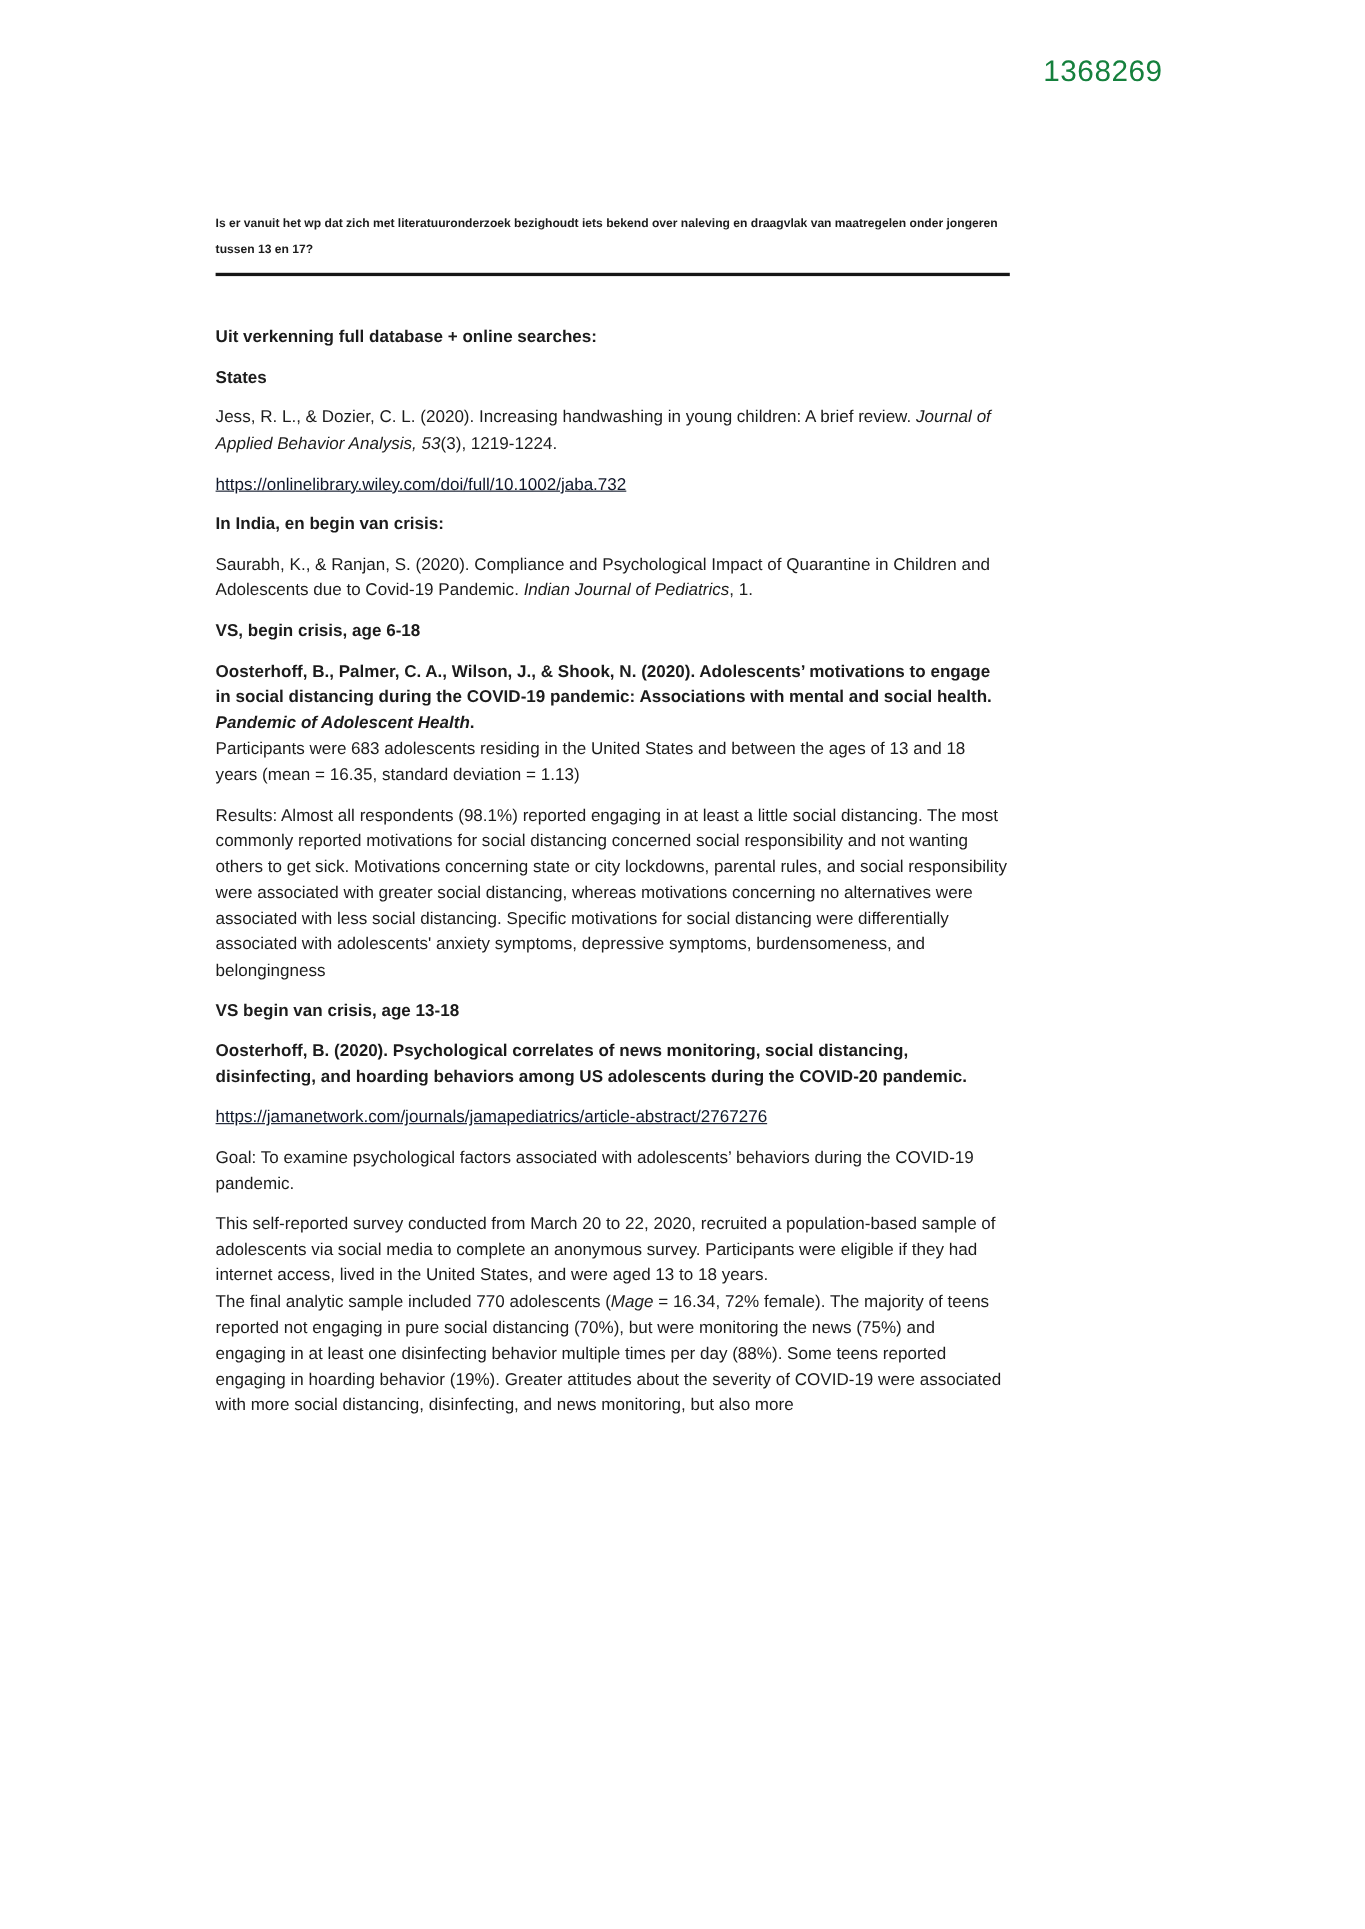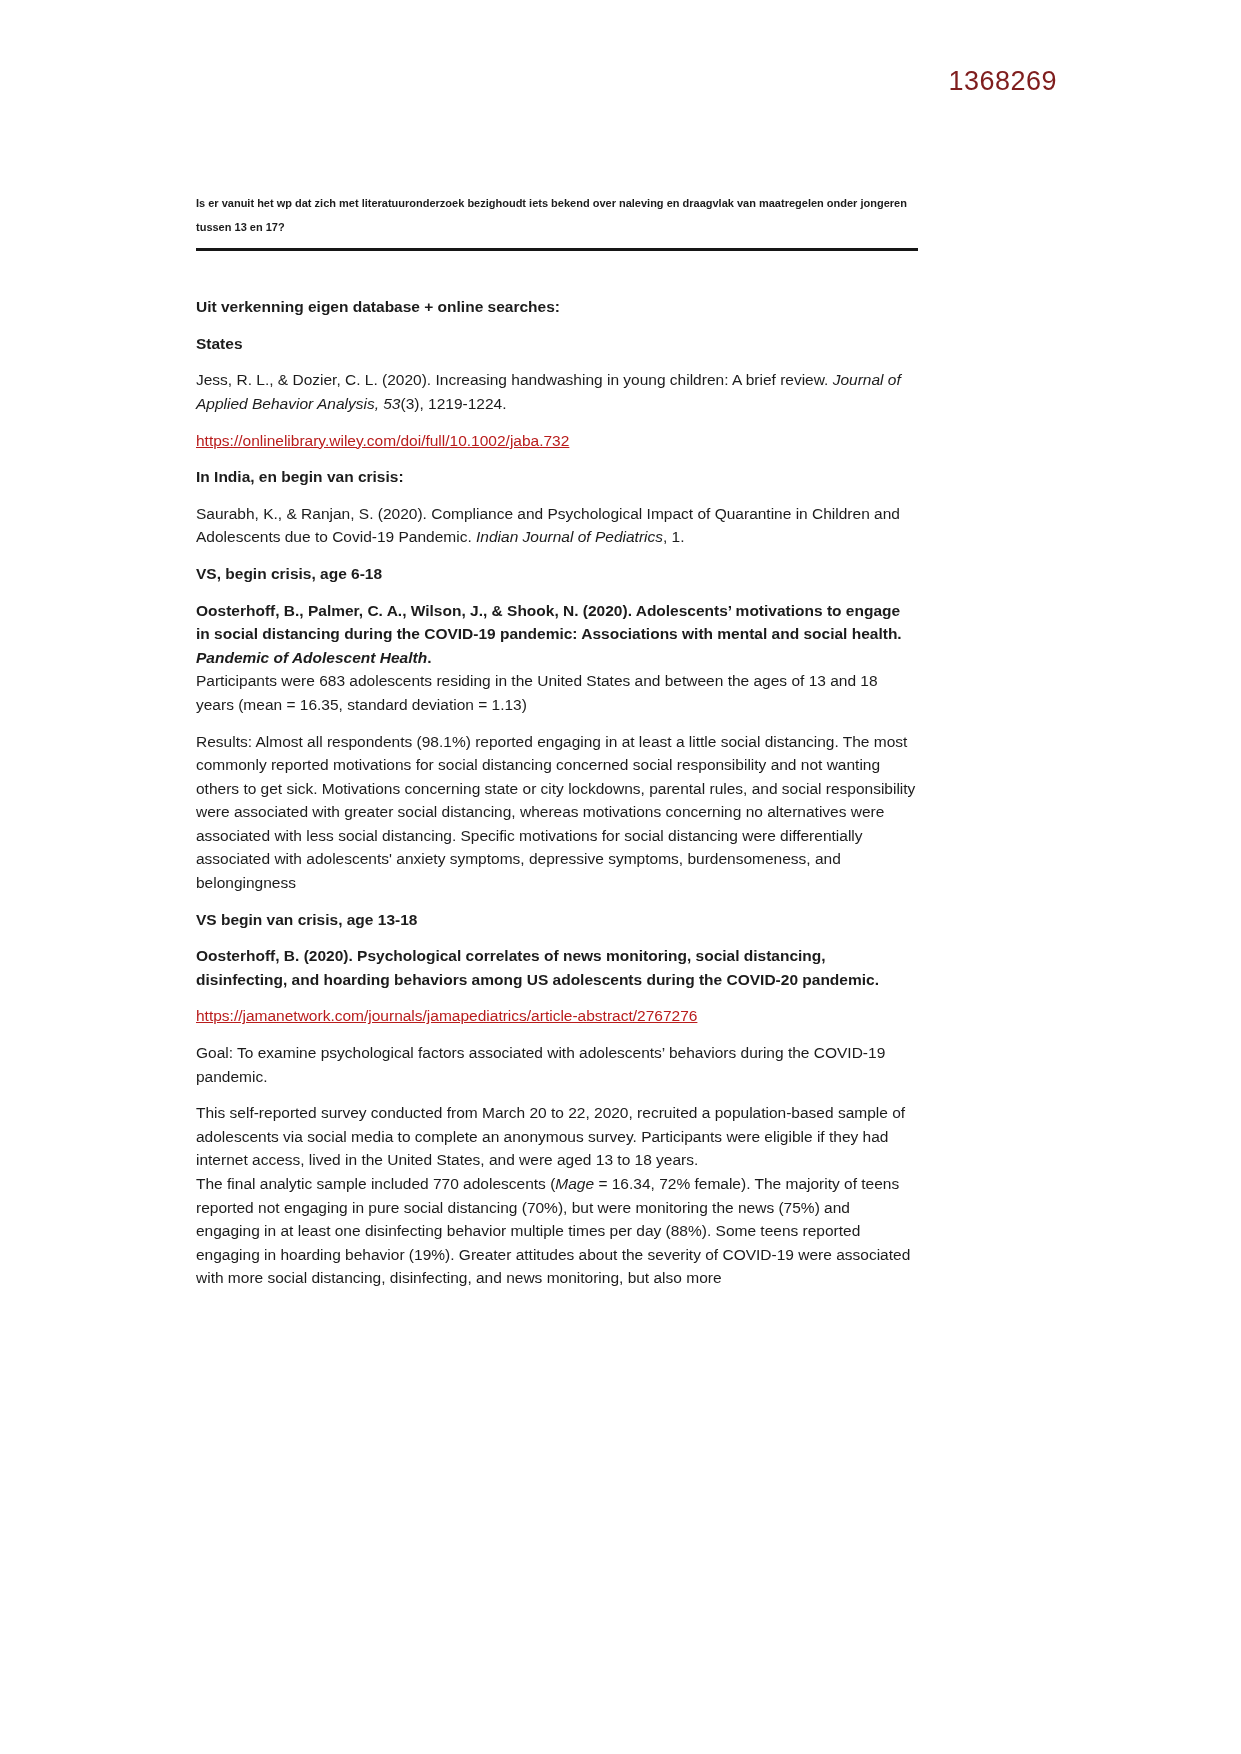--- a/index.html
+++ b/index.html
@@ -15,22 +15,21 @@
     color: #1c1c1c;
     -webkit-font-smoothing: antialiased;
   }
   .doc-number {
     position: absolute;
     top: 50px;
     right: 184px;
     font-size: 27px;
     font-weight: 500;
     letter-spacing: 0.5px;
-    color: #7f1d1d;
-    margin-top: 16px;
+    color: #15803d;
   }
   .content {
     position: absolute;
     left: 196px;
     top: 192px;
     width: 722px;
     font-size: 15.5px;
     line-height: 23.6px;
     text-align: left;
   }
@@ -45,40 +44,40 @@
     margin: 0 0 9px 0;
   }
   .rule {
     border: 0;
     border-top: 3.5px solid #161616;
     height: 0;
     margin: 0 0 44px 0;
     width: 100%;
   }
   a.link {
-    color: #b91c1c;
+    color: #0f172a;
     text-decoration: underline;
     cursor: pointer;
   }
   .block { display: block; }
   i.bi { font-style: italic; }
 </style>
 </head>
 <body>
 
 <div class="page">
 
   <div class="doc-number">1368269</div>
 
   <div class="content">
 
     <div class="question">Is er vanuit het wp dat zich met literatuuronderzoek bezighoudt iets bekend over naleving en draagvlak van maatregelen onder jongeren tussen 13 en 17?</div>
     <div class="rule"></div>
 
-    <p class="bold">Uit verkenning eigen database + online searches:</p>
+    <p class="bold">Uit verkenning full database + online searches:</p>
 
     <p class="bold">States</p>
 
     <p><span>Jess, R. L., &amp; Dozier, C. L. (2020). Increasing handwashing in young children: A brief review. </span><i class="bi">Journal of Applied Behavior Analysis, 53</i><span>(3), 1219-1224.</span></p>
 
     <p><a class="link">https://onlinelibrary.wiley.com/doi/full/10.1002/jaba.732</a></p>
 
     <p class="bold">In India, en begin van crisis:</p>
 
     <p><span>Saurabh, K., &amp; Ranjan, S. (2020). Compliance and Psychological Impact of Quarantine in Children and Adolescents due to Covid-19 Pandemic. </span><i class="bi">Indian Journal of Pediatrics</i><span>, 1.</span></p>

